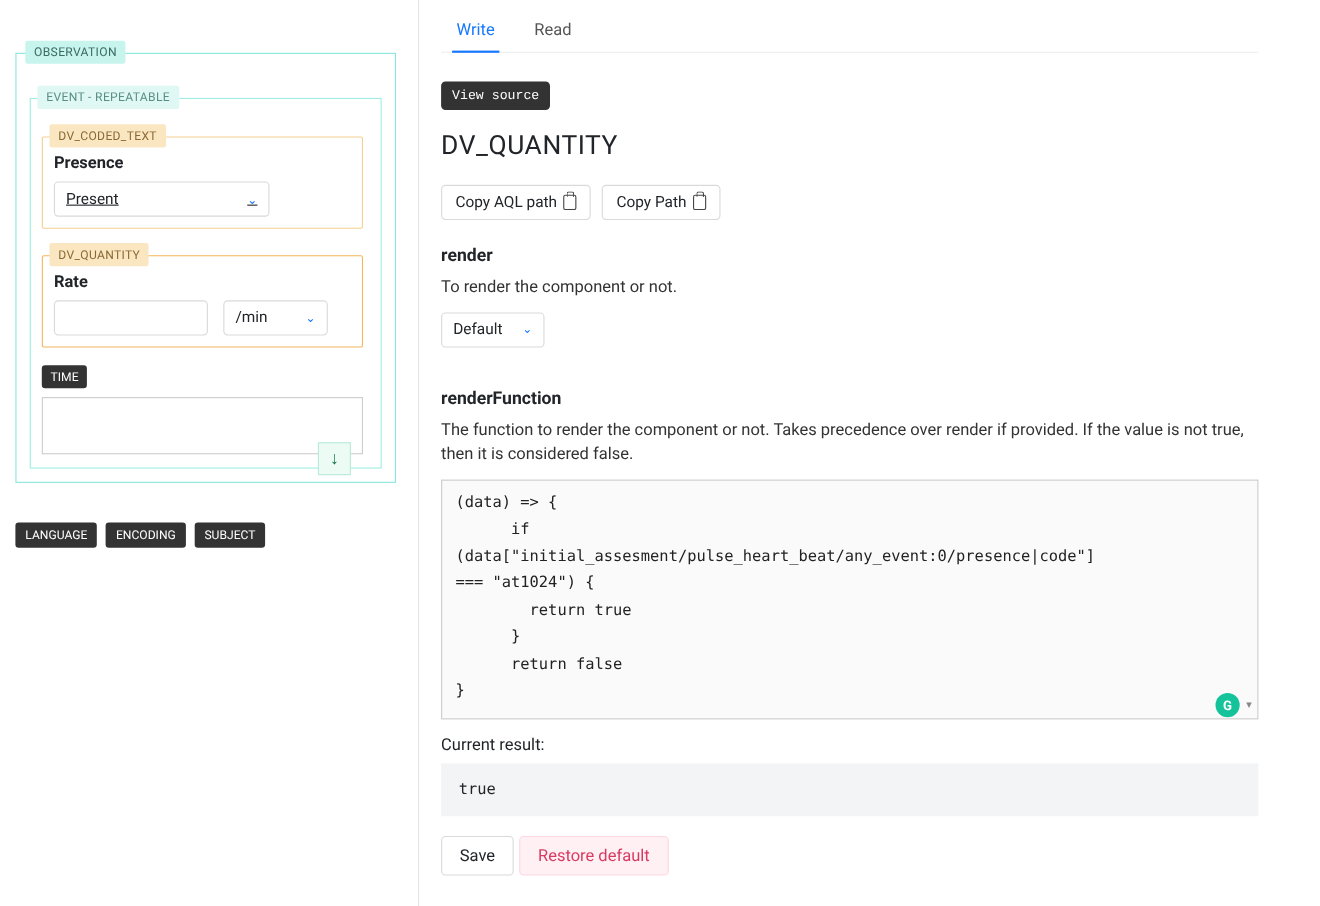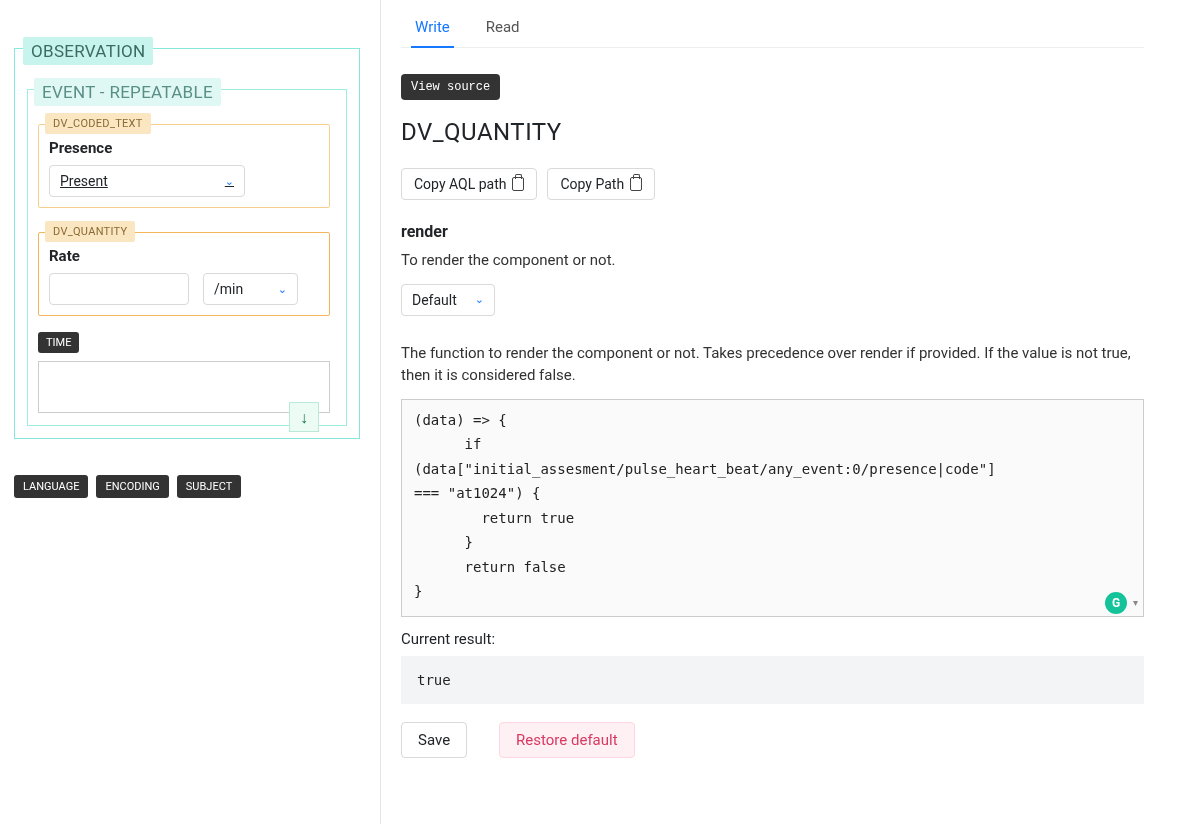--- a/index.html
+++ b/index.html
@@ -31,21 +31,21 @@
 
   .card-outer {
     border: 1px solid #86e7dd;
     background: #fff;
     margin-top: 36px;
     position: relative;
     padding: 12px;
   }
   .tag {
     display: inline-block;
-    font-size: 17px;
+    font-size: 11px;
     padding: 4px 8px;
     border-radius: 2px;
     letter-spacing: .3px;
   }
   .tag-obs {
     background: #c7f5ee;
     color: #3a6b65;
     position: absolute;
     top: -12px;
     left: 8px;
@@ -255,21 +255,21 @@
 
   .result-label { margin: 10px 0 8px 0; font-size: 15px; }
   .result-box {
     background: #f3f4f5;
     padding: 16px 16px;
     font-family: ui-monospace, monospace;
     font-size: 14px;
     margin-bottom: 18px;
   }
 
-  .action-row { display: flex; gap: 32px; }
+  .action-row { display: flex; gap: 5px; }
   .btn-primary-outline {
     border: 1px solid #d9d9d9; background: #fff;
     padding: 8px 16px; border-radius: 4px;
     font-size: 15px; cursor: pointer;
   }
   .btn-danger-light {
     border: 1px solid #ffd6e1;
     background: #fff0f3;
     color: #d83a62;
     padding: 8px 16px; border-radius: 4px;
@@ -356,20 +356,21 @@
       </div>
     </div>
 
     <h3 class="sec">render</h3>
     <p class="desc">To render the component or not.</p>
     <div class="ant-select w100" style="width:94px;margin-bottom:26px">
       <span>Default</span>
       <span class="chev">⌄</span>
     </div>
 
+    <h3 class="sec">renderFunction</h3>
     <p class="desc">The function to render the component or not. Takes precedence over render if provided. If the value is not true, then it is considered false.</p>
 
     <div class="editor-wrap">
       <textarea class="editor" spellcheck="false" style="">(data) =&gt; {
       if
 (data["initial_assesment/pulse_heart_beat/any_event:0/presence|code"]
 === "at1024") {
         return true
       }
       return false

